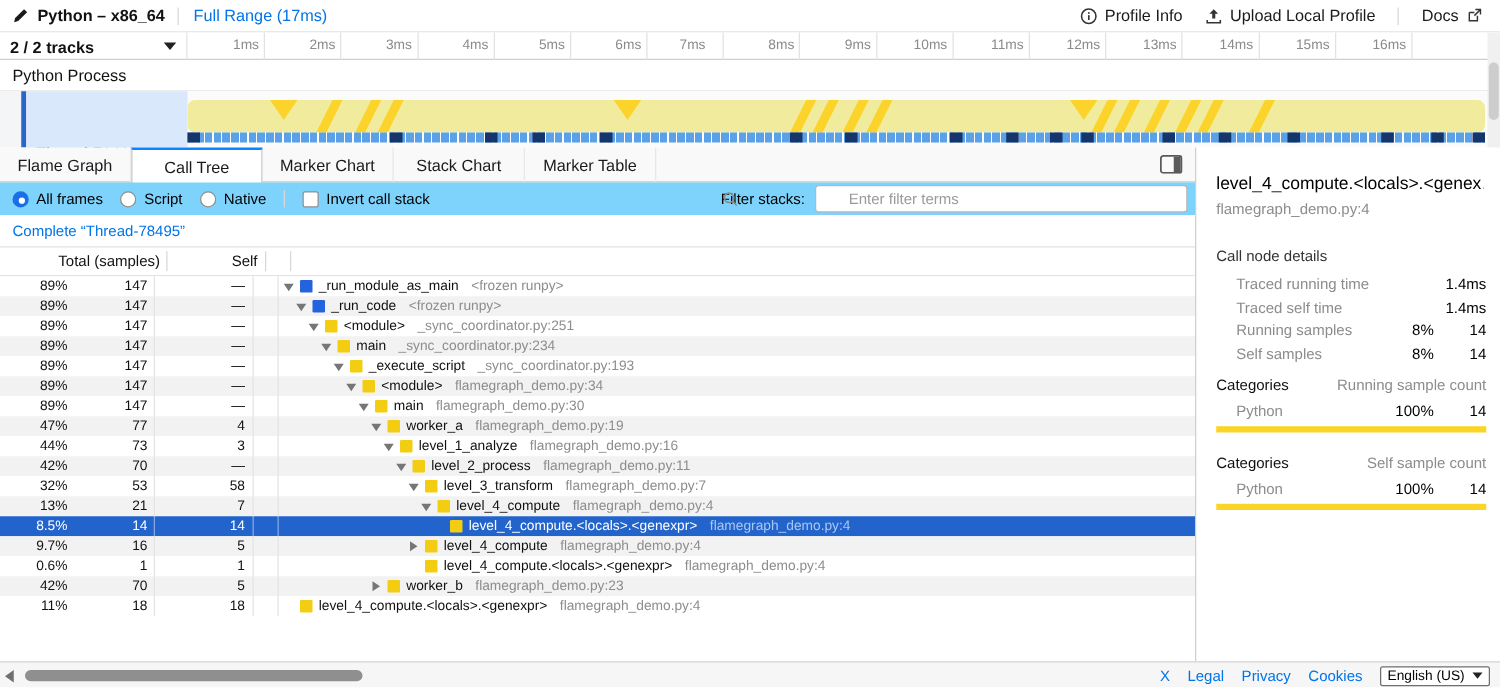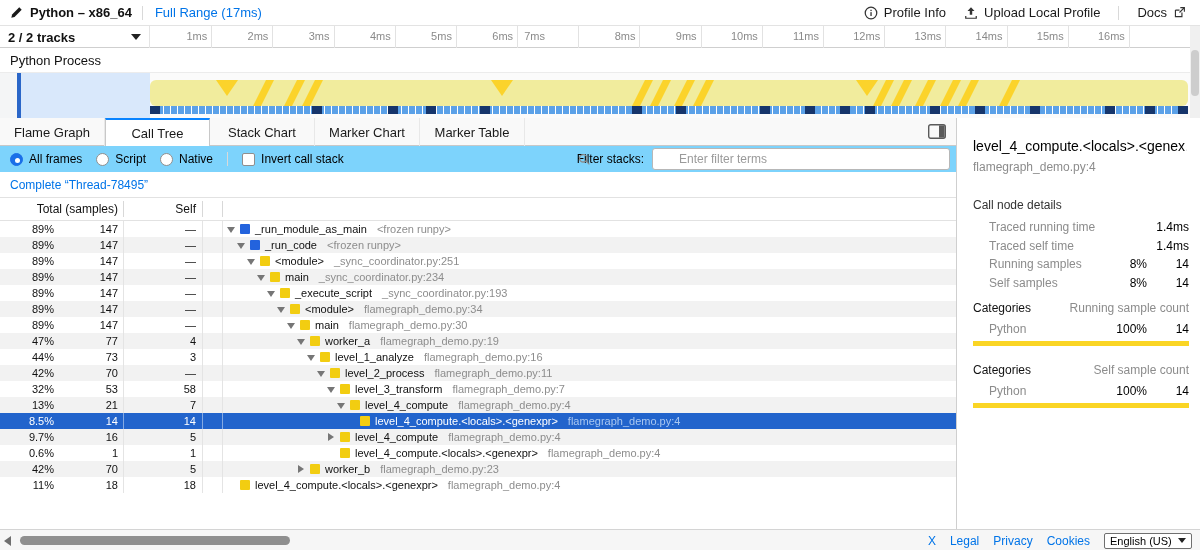--- a/index.html
+++ b/index.html
@@ -54,21 +54,21 @@
   .filter-wrap { margin-left:auto; display:flex; align-items:center; padding-right:6px; }
   .filter-input { width:298px; height:22px; border:1px solid #b7b7b7; border-radius:3px; padding:0 6px 0 26px;
     font-size:12px; font-family:inherit; color:#333; background:#fff; outline:none; }
   .filter-input::placeholder { color:#9a9a9a; }
   .filter-icon { position:absolute; margin-left:7px; pointer-events:none; }
 
   
   .main { position:absolute; left:0; top:172px; width:956px; height:357px; background:#fff; }
   .complete-link { position:absolute; left:10px; top:6px; font-size:12px; color:#0074e8; cursor:pointer; }
   .thead { position:absolute; left:0; top:25px; width:956px; height:24px; border-top:1px solid #e2e2e2; border-bottom:1px solid #e2e2e2;
-    display:flex; align-items:center; font-size:12px; }
+    display:flex; align-items:center; font-size:12px;padding-left:10px; }
   .thead .h-total { width:124px; text-align:right; padding-right:5px; border-right:1px solid #d8d8d8; height:16px; line-height:16px; }
   .thead .h-self { width:79px; text-align:right; padding-right:6px; border-right:1px solid #d8d8d8; height:16px; line-height:16px; }
   .thead .h-gap { width:20px; border-right:1px solid #d8d8d8; height:16px; }
   .rows { position:absolute; left:0; top:49px; width:956px; }
   .row { display:flex; height:16px; line-height:16px; font-size:11px; background:#fff; cursor:default; }
   .row:nth-child(even) { background:#f2f2f2; }
   .c-total { width:124px; display:flex; border-right:1px solid #e4e4e4; }
   .pct { width:54px; text-align:right; }
   .cnt { flex:1; text-align:right; padding-right:5px; }
   .c-self { width:79px; text-align:right; padding-right:6px; border-right:1px solid #e4e4e4; }
@@ -171,21 +171,21 @@
         <div class="tick-label" style="left: 202.36px;">2ms</div>
         <div class="tick-line" style="left: 333.54px;"></div>
         <div class="tick-label" style="left: 263.54px;">3ms</div>
         <div class="tick-line" style="left: 394.72px;"></div>
         <div class="tick-label" style="left: 324.72px;">4ms</div>
         <div class="tick-line" style="left: 455.9px;"></div>
         <div class="tick-label" style="left: 385.9px;">5ms</div>
         <div class="tick-line" style="left: 517.08px;"></div>
         <div class="tick-label" style="left: 447.08px;">6ms</div>
         <div class="tick-line" style="left: 578.26px;"></div>
-        <div class="tick-label" style="left: 479px;">7ms</div>
+        <div class="tick-label" style="left: 521px; text-align: center;">7ms</div>
         <div class="tick-line" style="left: 639.44px;"></div>
         <div class="tick-label" style="left: 569.44px;">8ms</div>
         <div class="tick-line" style="left: 700.62px;"></div>
         <div class="tick-label" style="left: 630.62px;">9ms</div>
         <div class="tick-line" style="left: 761.8px;"></div>
         <div class="tick-label" style="left: 691.8px;">10ms</div>
         <div class="tick-line" style="left: 822.98px;"></div>
         <div class="tick-label" style="left: 752.98px;">11ms</div>
         <div class="tick-line" style="left: 884.16px;"></div>
         <div class="tick-label" style="left: 814.16px;">12ms</div>
@@ -249,22 +249,22 @@
           <div class="strip-dark" style="left: 995px; width: 10px; background: rgb(22, 53, 107);"></div>
           <div class="strip-dark" style="left: 1028px; width: 10px; background: rgb(22, 53, 107);"></div>
         </div>
     </div>
   </div>
 
   <div class="tabbar">
     <div id="tabs" style="display: flex;">
         <div class="tab">Flame Graph</div>
         <div class="tab active">Call Tree</div>
+        <div class="tab">Marker Chart</div>
         <div class="tab">Stack Chart</div>
-        <div class="tab">Marker Chart</div>
         <div class="tab">Marker Table</div>
       </div>
     <div class="panel-toggle">
       <svg width="18" height="15" viewBox="0 0 18 15">
         <rect x="0.7" y="0.7" width="16.6" height="13.6" rx="2" fill="none" stroke="#5a5a5a" stroke-width="1.4"></rect>
         <rect x="11" y="1.4" width="5.6" height="12.2" fill="#5a5a5a"></rect>
       </svg>
     </div>
   </div>
 

